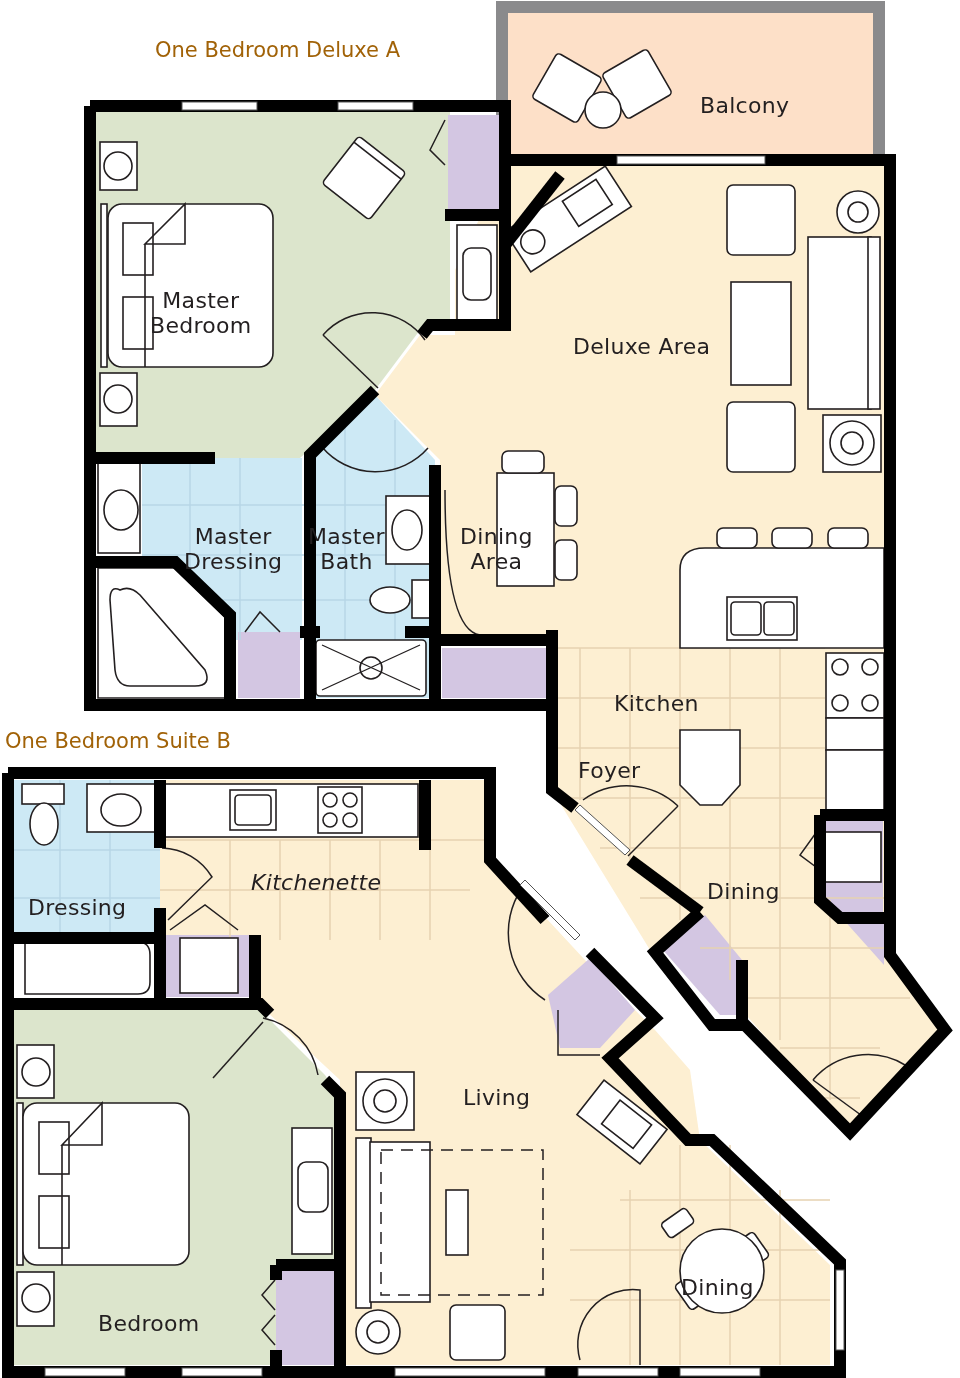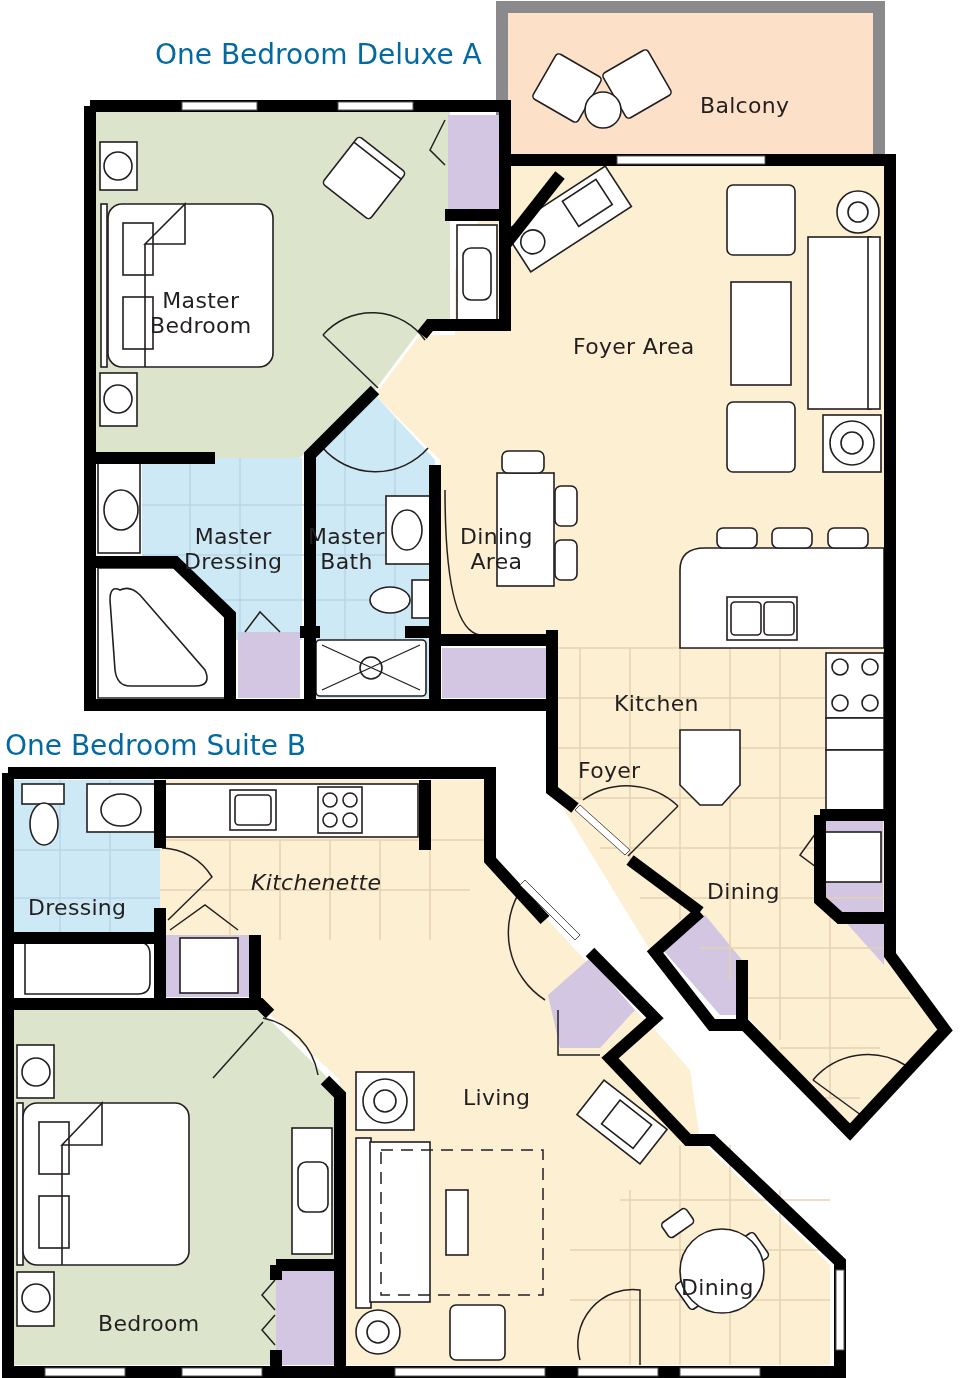--- a/index.html
+++ b/index.html
@@ -1,19 +1,19 @@
 <!DOCTYPE html>
 <html><head>
 <meta charset="utf-8">
 <style>
   html, body { margin:0; padding:0; background:#ffffff; }
   body { width:960px; height:1378px; position:relative; overflow:hidden; font-family:"Liberation Sans", sans-serif; }
   svg { position:absolute; left:0; top:0; }
   .lbl { position:absolute; color:#231f20; font-size:22px; line-height:25px; text-align:center; white-space:pre; font-family:"DejaVu Sans", sans-serif; letter-spacing:0.3px;margin-top:16px; }
-  .unit-title { position:absolute; color:#0369a1; font-size:28px; font-family:"DejaVu Sans", sans-serif; white-space:nowrap; }
+  .unit-title { position:absolute; color:#a16207; font-size:21px; font-family:"DejaVu Sans", sans-serif; white-space:nowrap; }
 </style>
 </head>
 <body>
 
 <svg width="960" height="1378" viewBox="0 0 960 1378" xmlns="http://www.w3.org/2000/svg">
 
   <g>
 
     <rect x="505" y="7" width="374" height="152" fill="#fde0c8"></rect>
     <path d="M502 160 V7 H879 V160" fill="none" stroke="#8a8a8c" stroke-width="12"></path>
@@ -317,21 +317,21 @@
     </g>
   </g>
 </svg>
 
 <div class="unit-title" style="left:155px; top:38px;">One Bedroom Deluxe A</div>
 <div class="unit-title" style="left:5px; top:729px;">One Bedroom Suite B</div>
 
 <div class="lbl" style="left:700px; top:77px;">Balcony</div>
 <div class="lbl" style="left:150px; top:272px;">Master
 Bedroom</div>
-<div class="lbl" style="left:573px; top:318px;">Foyer Area</div>
+<div class="lbl" style="left:573px; top:318px;">Deluxe Area</div>
 <div class="lbl" style="left:184px; top:508px;">Master
 Dressing</div>
 <div class="lbl" style="left:308px; top:508px;">Master
 Bath</div>
 <div class="lbl" style="left:460px; top:508px;">Dining
 Area</div>
 <div class="lbl" style="left:614px; top:675px;">Kitchen</div>
 <div class="lbl" style="left:578px; top:742px;">Foyer</div>
 <div class="lbl" style="left:707px; top:863px;">Dining</div>
 

